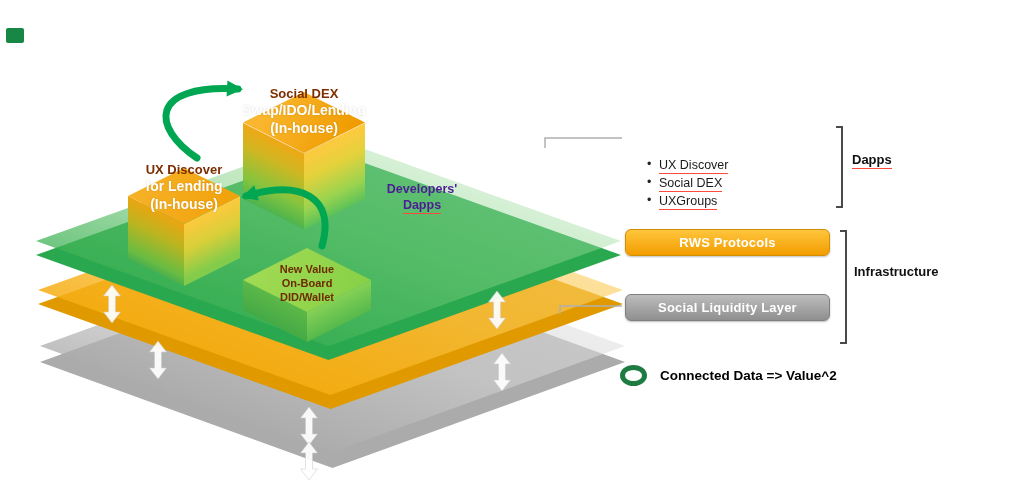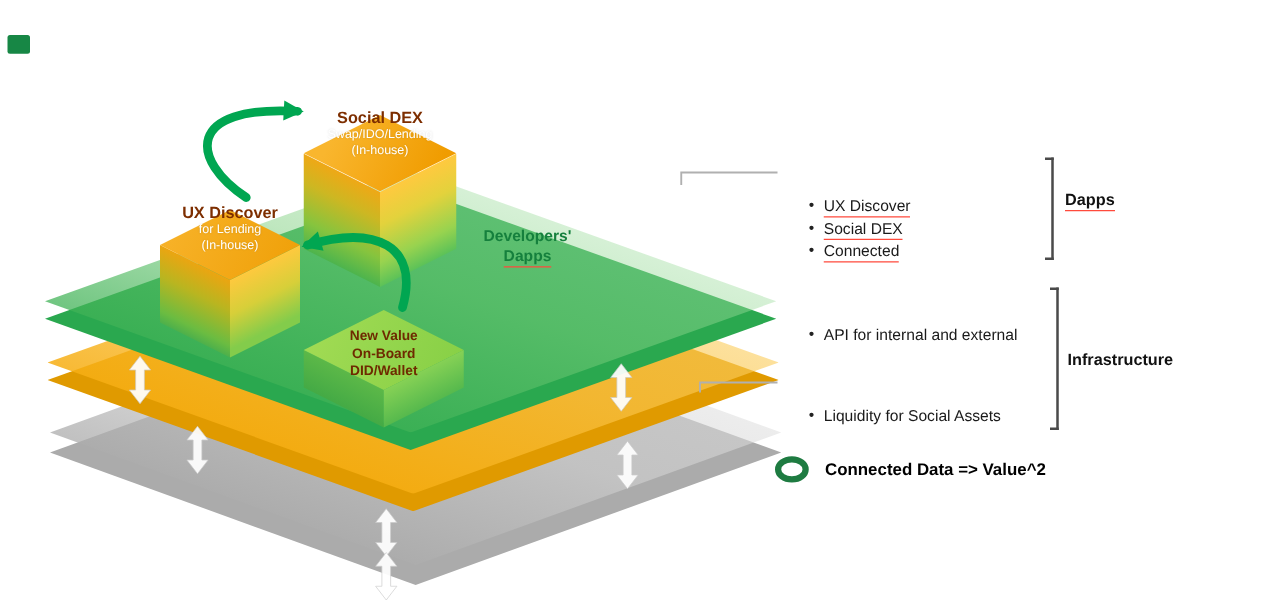--- a/index.html
+++ b/index.html
@@ -54,23 +54,23 @@
   .cube-uxdiscover .fright { background:linear-gradient(180deg,#fec93e 0%,#d7cf39 45%,#83cc4b 90%); }
 
   .cube-newusers { left:243px; top:248px; --w:128px; --h:30px; }
   .cube-newusers .ftop   { background:linear-gradient(115deg,#a4dc55,#85cf45); }
   .cube-newusers .fleft  { background:linear-gradient(180deg,#5cb848,#44aa45); }
   .cube-newusers .fright { background:linear-gradient(180deg,#86d155,#56b94d); }
 
   
   .cube-label { position:absolute; z-index:8; text-align:center; line-height:1.25; }
   .cl-title { font-size:13px; font-weight:bold; color:#7d2e00; display:block; }
-  .cl-sub   { font-size:10px; font-weight:normal; color:#ffffff; display:block; text-shadow:0 0 2px rgba(0,0,0,.15); }
+  .cl-sub   { font-size:14px; font-weight:bold; color:#ffffff; display:block; text-shadow:0 0 2px rgba(0,0,0,.15); }
   .cl-dark  { font-size:11px; font-weight:bold; color:#6e2a00; display:block; }
-  .cl-red   { font-size:12.5px; font-weight:bold; color:#15803d; display:block; }
+  .cl-red   { font-size:12.5px; font-weight:bold; color:#4c1d95; display:block; }
 
   .lbl-socialdex  { left:234px; top:86px;  width:140px; }
   .lbl-uxdiscover { left:124px; top:162px; width:120px; }
   .lbl-newusers   { left:247px; top:263px; width:120px; }
   .lbl-developers { left:372px; top:182px; width:100px; }
 
   
   .ul-red { border-bottom:1.6px solid var(--underline_red,#ff4a3c); padding-bottom:1px; }
 
   
@@ -93,21 +93,21 @@
   .list-rws   { left:645px; top:261px; }
   .list-liq   { left:645px; top:326px; }
 
   
   .bracket { position:absolute; width:7px; border-top:2px solid #4a4a4a;
     border-right:2px solid #4a4a4a; border-bottom:2px solid #4a4a4a; }
   .bracket-dapps { left:836px; top:126px; height:82px; }
   .bracket-infra { left:840px; top:230px; height:114px; }
   .bracket-label { position:absolute; font-size:13px; font-weight:bold; color:#111; white-space:nowrap; }
   .lbl-dapps { left:852px; top:152px; }
-  .lbl-infra { left:854px; top:280px; }
+  .lbl-infra { left:854px; top:264px; }
 
   
   .legend-row { position:absolute; display:flex; align-items:center; gap:13px; height:24px; }
   .legend-row1 { left:620px; top:363px; }
   .legend-row2 { left:621px; top:394px; }
   .legend-text { font-size:13.5px; font-weight:bold; color:#000; white-space:nowrap; }
   .ring-icon { display:inline-block; width:27px; height:21px; border:5.5px solid #1e7b41;
     border-radius:50%; background:#fff; }
   .no-icon { width:22px; height:22px; display:block; }
 </style>
@@ -194,32 +194,32 @@
     </defs>
     <path d="M 197 158 C 152 128, 148 84, 238 89" fill="none" stroke="#00a651" stroke-width="7" stroke-linecap="round" marker-end="url(#ah)"></path>
     <path d="M 322 246 C 336 196, 300 180, 246 196" fill="none" stroke="#00a651" stroke-width="7" stroke-linecap="round" marker-end="url(#ah)"></path>
     <polyline points="545,148 545,138 622,138" fill="none" stroke="#b0b0b0" stroke-width="1.5"></polyline>
     <polyline points="560,314 560,306 622,306" fill="none" stroke="#b0b0b0" stroke-width="1.5"></polyline>
   </svg>
 
   <ul class="blist list-dapps">
     <li><span class="ul-red">UX Discover</span></li>
     <li><span class="ul-red">Social DEX</span></li>
-    <li><span class="ul-red">Connected</span></li>
+    <li><span class="ul-red">UXGroups</span></li>
   </ul>
   <div class="bracket bracket-dapps"></div>
   <div class="bracket-label lbl-dapps"><span class="ul-red">Dapps</span></div>
 
-  <ul class="blist list-rws">
-    <li><span>API for internal and external</span></li>
-  </ul>
-
-  <ul class="blist list-liq">
-    <li><span>Liquidity for Social Assets</span></li>
-  </ul>
+  <div class="pill pill-orange">
+    <span>RWS Protocols</span>
+  </div>
+
+  <div class="pill pill-gray">
+    <span>Social Liquidity Layer</span>
+  </div>
   <div class="bracket bracket-infra"></div>
   <div class="bracket-label lbl-infra">Infrastructure</div>
 
   <div class="legend-row legend-row1">
     <span class="ring-icon"></span>
     <span class="legend-text">Connected Data =&gt; Value^2</span>
   </div>
 
 </div>
 

